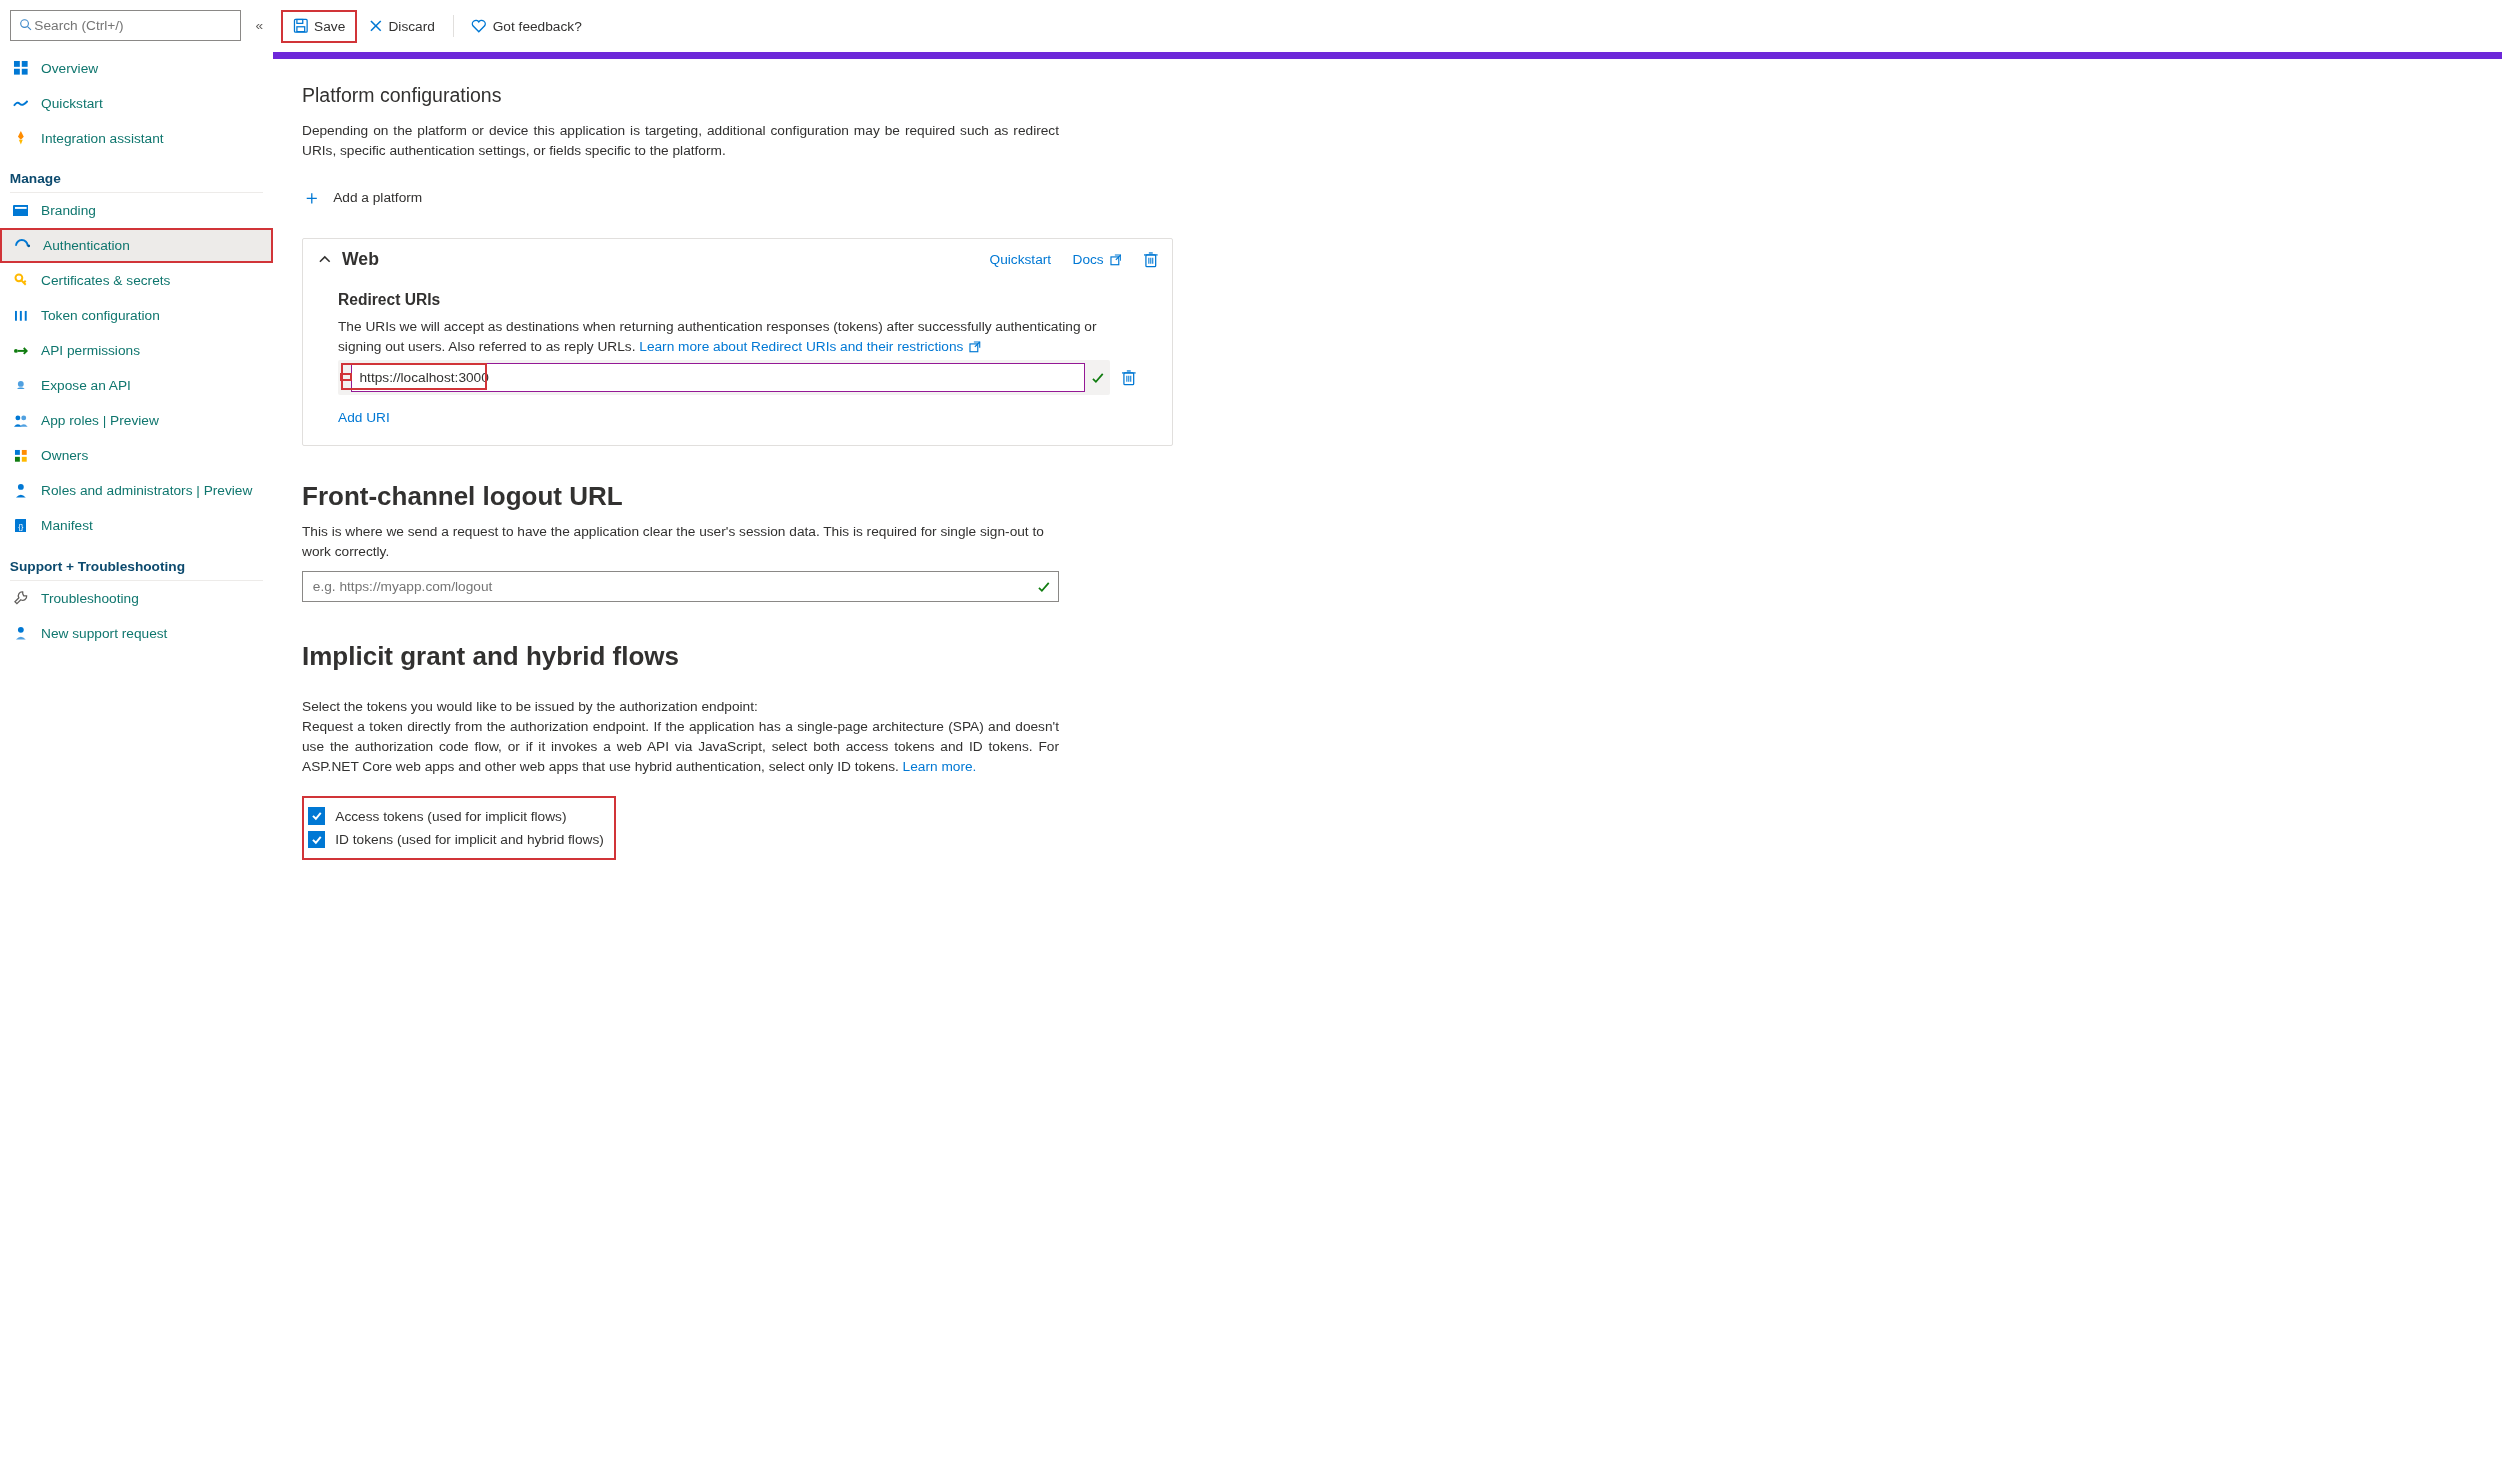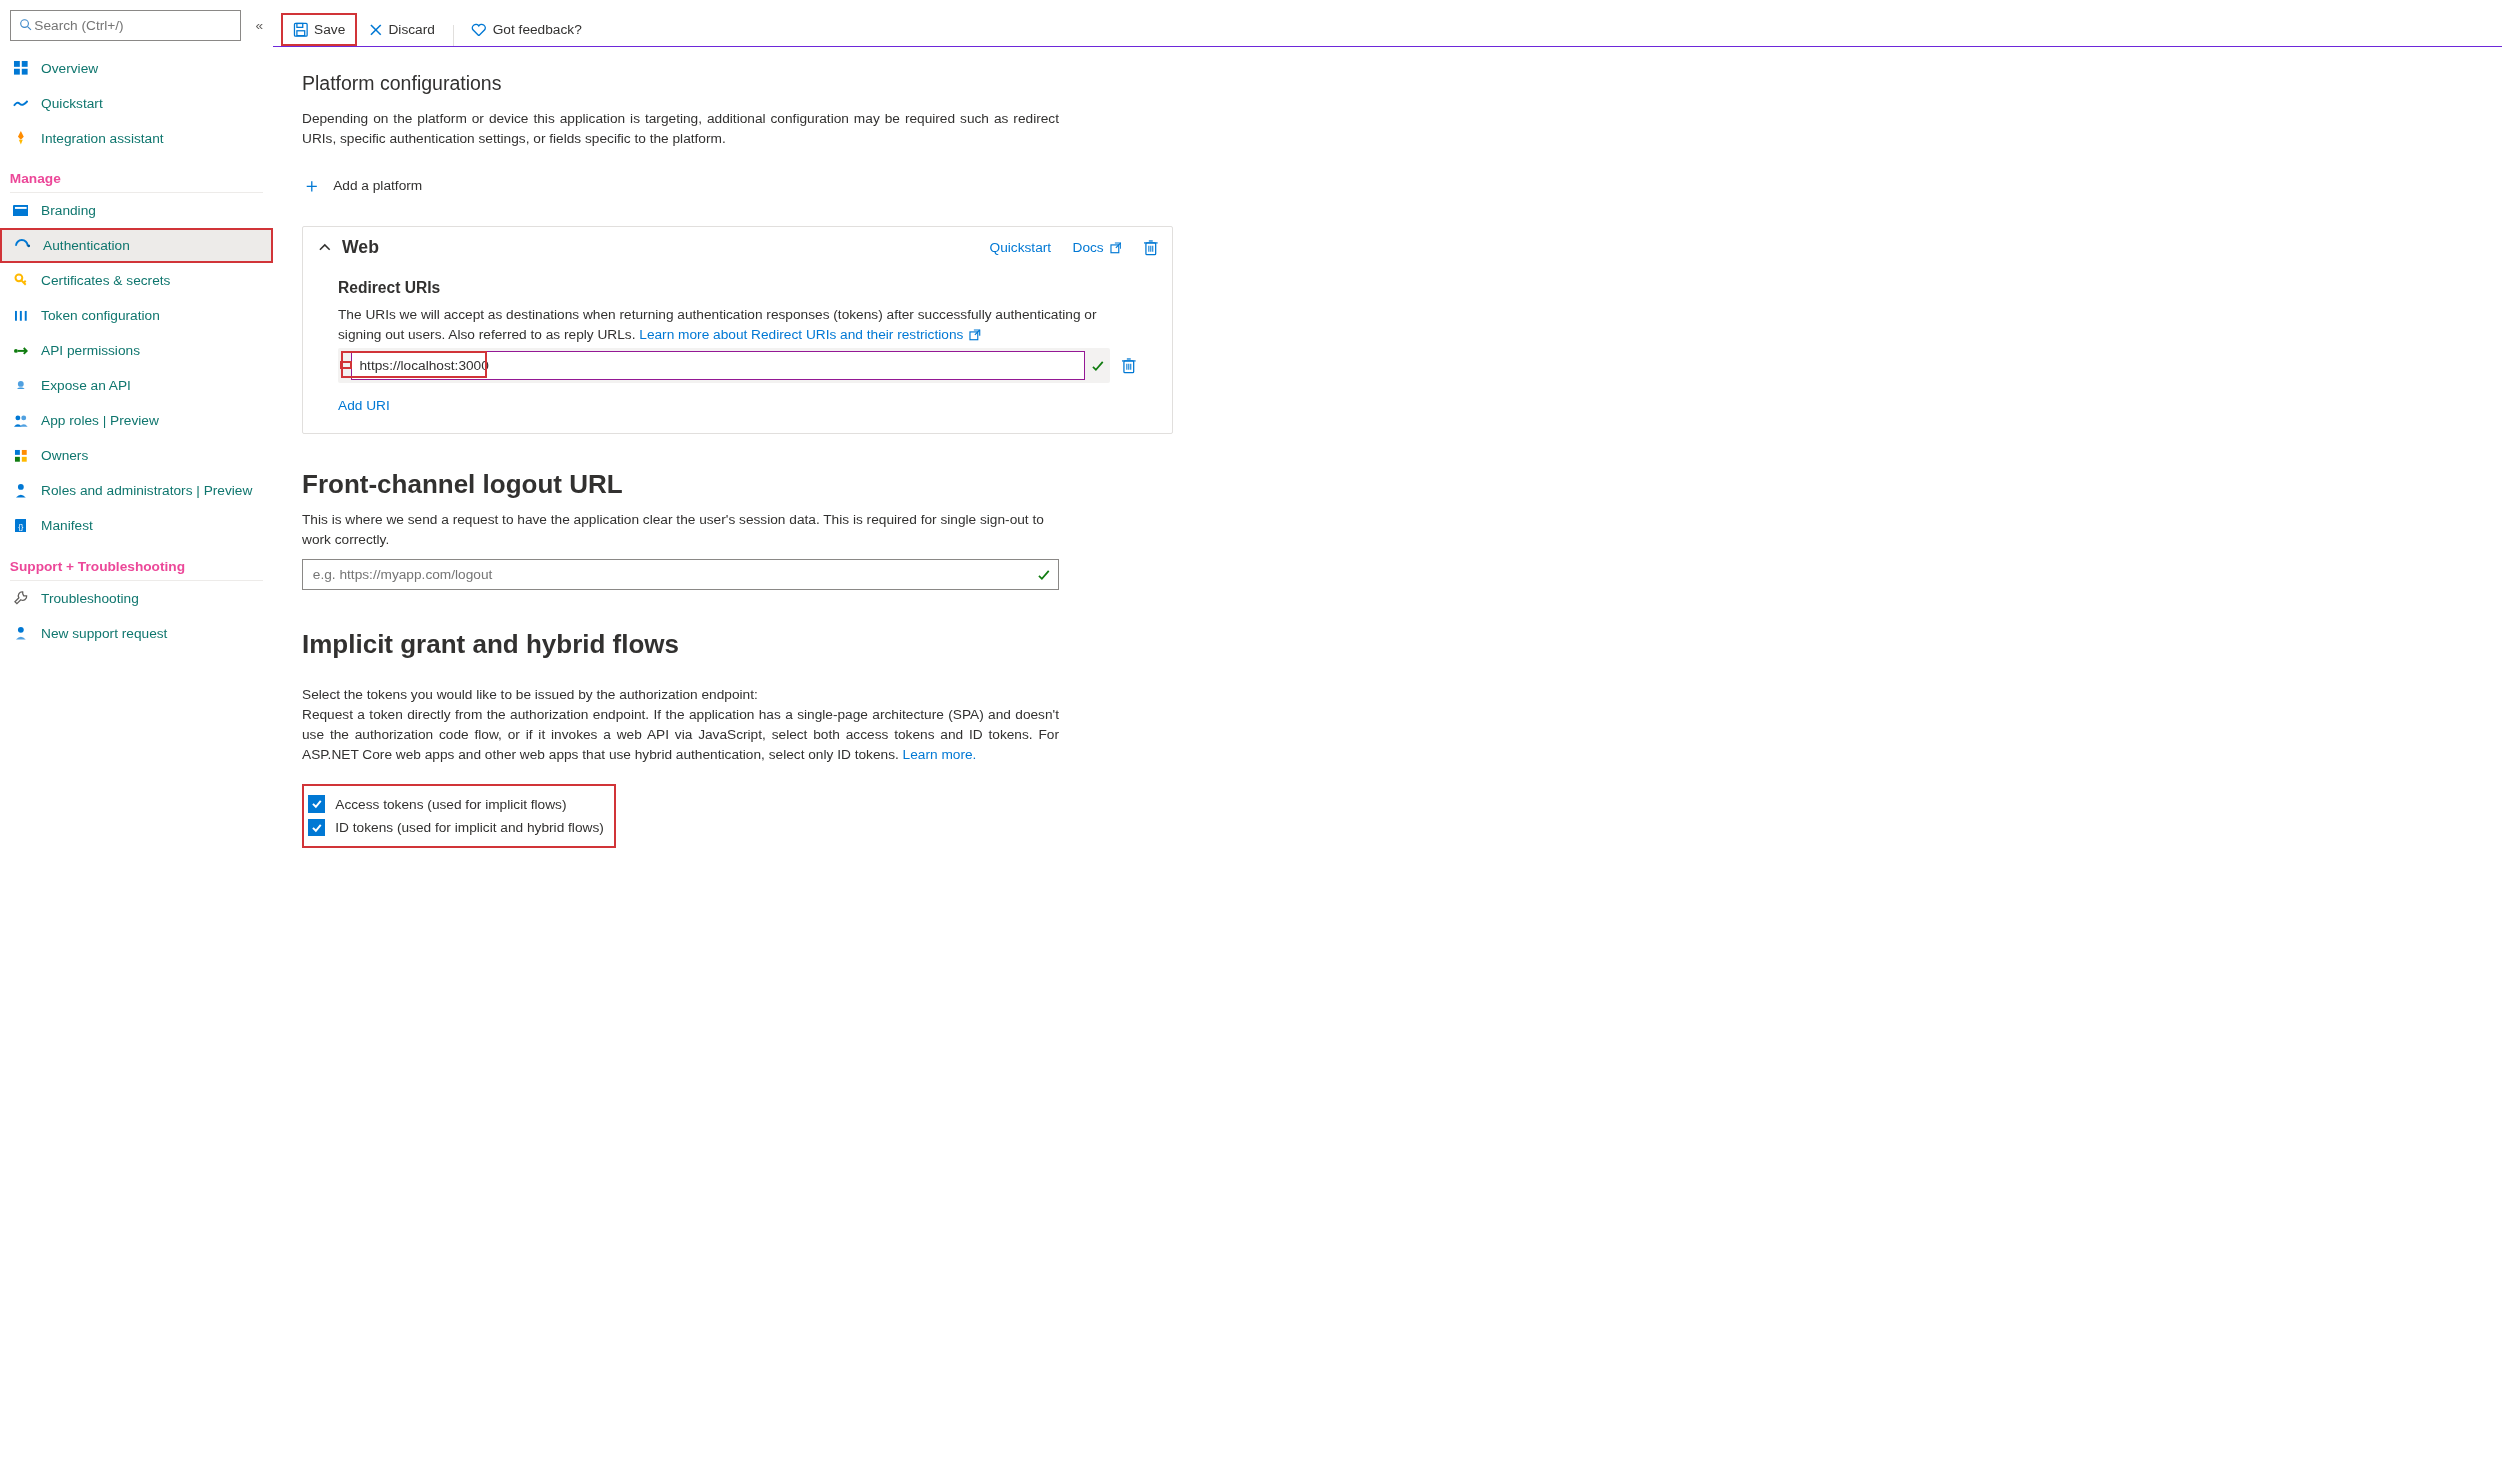--- a/index.html
+++ b/index.html
@@ -53,40 +53,40 @@
   }
   .nav-item.selected { background: #edebe9; }
   .nav-item .ic {
     width: 21.5px; text-align: center;
     margin-right: 9.8px;
     display: inline-flex; justify-content: center;
   }
   .nav-group-title {
     font-weight: 600;
     padding: 15.6px 9.8px 5.9px 9.8px;
-    color: #ec4899;
+    color: #0c4a6e;
   }
   .nav-group-divider {
     border-top: 1px solid #edebe9;
     margin: 0 9.8px;
   }
   .highlight-red {
     border: 2px solid #d13438;
   }
   .highlight-red-pad {
     border: 2px solid #d13438;
     padding: 2px 3.9px;
   }
   
   .main { flex: 1; display: flex; flex-direction: column; min-width: 0; }
   .toolbar {
-    display: flex; align-items: flex-end;
-    height: 47px;
+    display: flex; align-items: center;
+    height: 59px;
     padding: 0 0 0 7.8px;
-    border-bottom: 1px solid #6d28d9;
+    border-bottom: 7px solid #6d28d9;
   }
   .tb-btn {
     display: inline-flex; align-items: center;
     height: 33px;
     padding: 0 9.8px;
     cursor: pointer;
     font-size: 13.7px;
     color: #323130;
     border: 2px solid transparent;
   }

